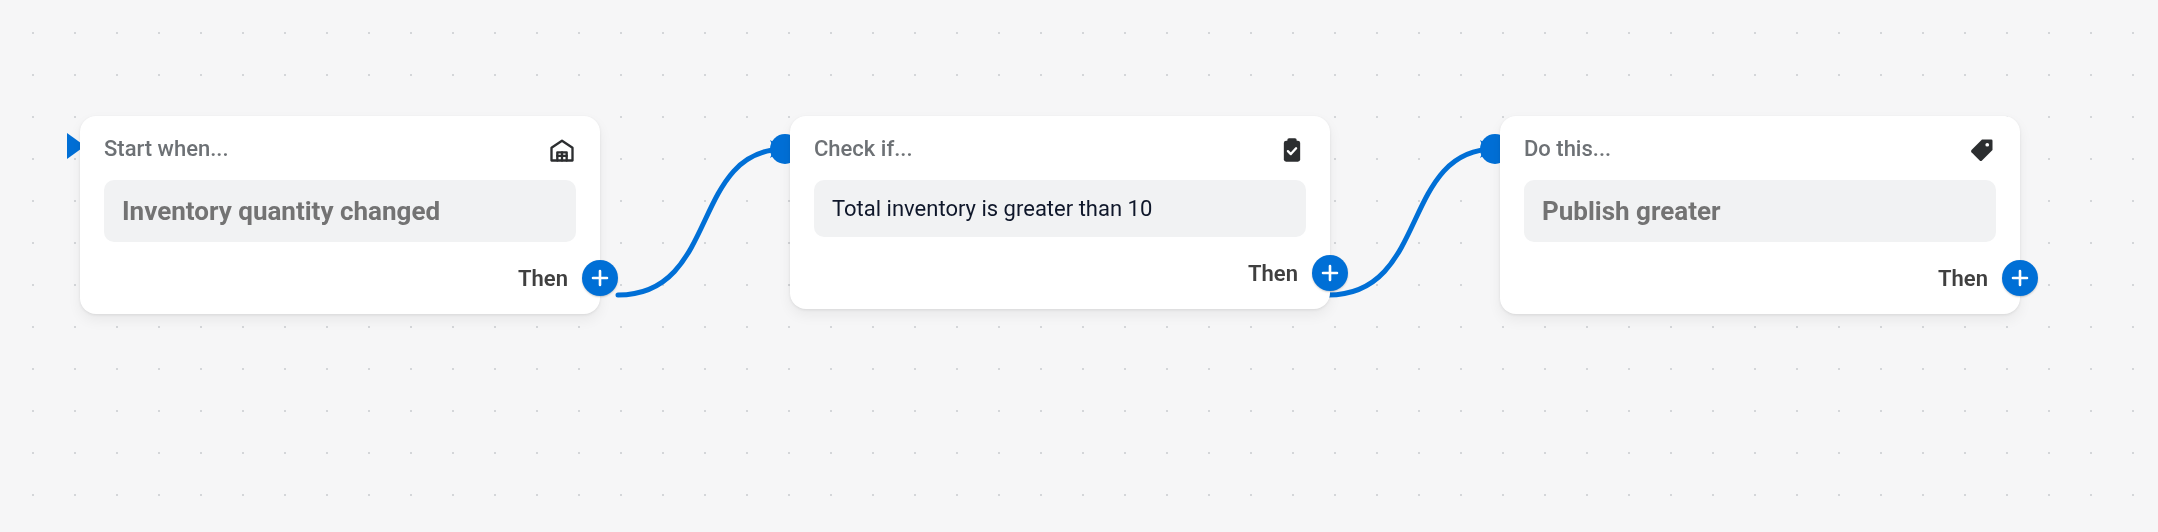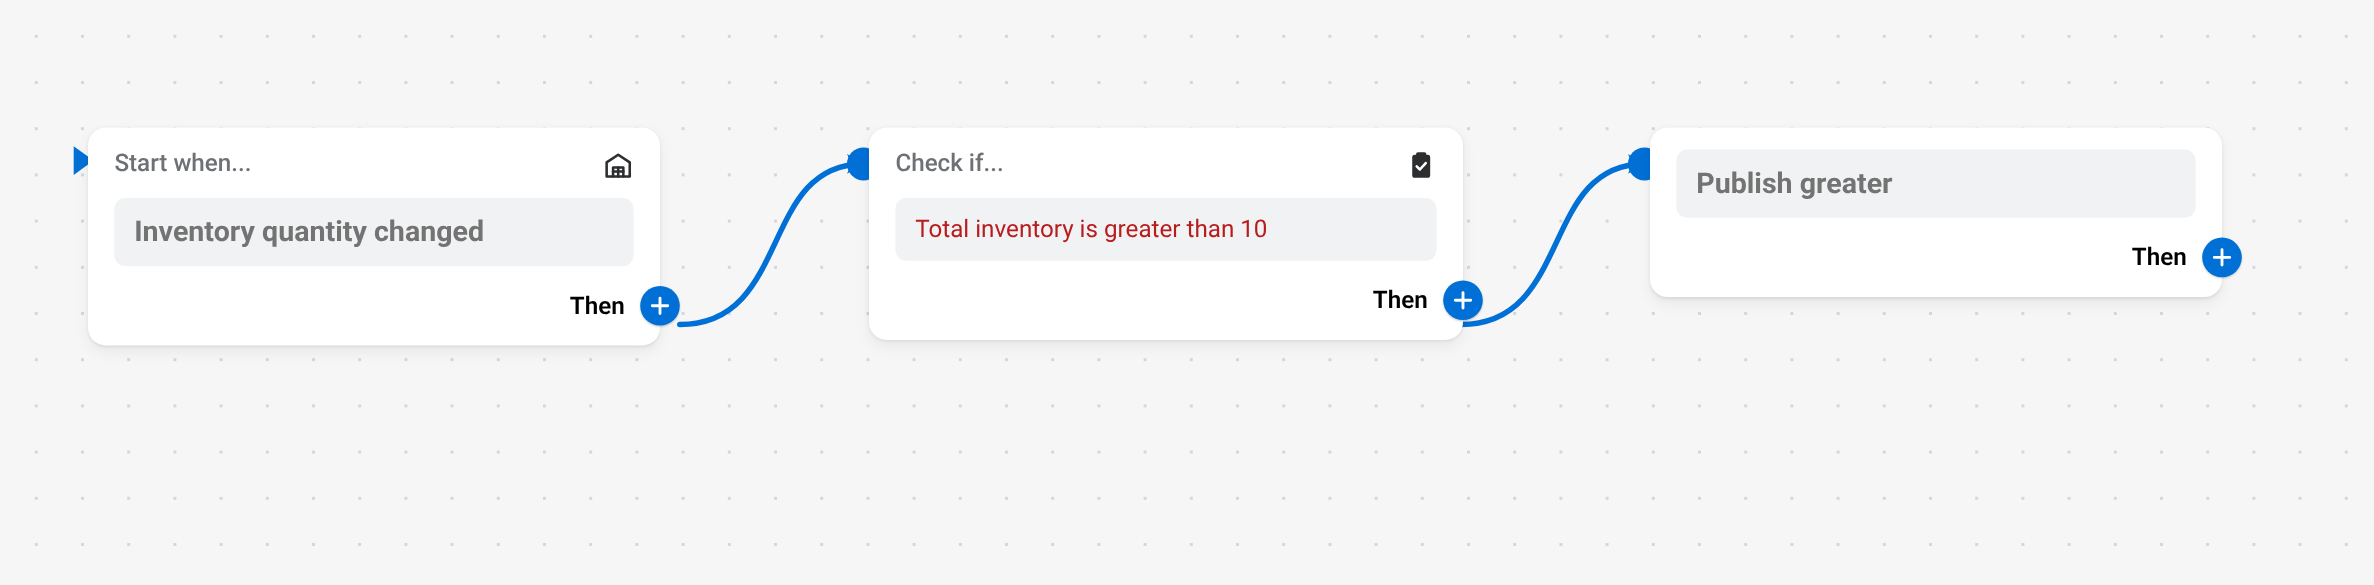--- a/index.html
+++ b/index.html
@@ -48,33 +48,33 @@
     padding: 16px 18px;
   }
   .node-body-text-bold {
     font-size: 26px;
     font-weight: 700;
     color: #737373;
   }
   .node-body-text {
     font-size: 22px;
     font-weight: 400;
-    color: #b91c1c;
+    color: #0f172a;
   }
   .branch-row {
     display: flex;
     align-items: center;
     justify-content: flex-end;
     margin-top: 18px;
     gap: 14px;
   }
   .branch-label {
     font-size: 22px;
     font-weight: 600;
-    color: #000000;
+    color: #404040;
   }
   .plus-btn {
     width: 36px;
     height: 36px;
     border-radius: 50%;
     background: #006fd6;
     display: flex;
     align-items: center;
     justify-content: center;
     color: #fff;
@@ -180,20 +180,29 @@
         <svg width="20" height="20" viewBox="0 0 20 20">
             <path d="M10 3 V17 M3 10 H17" stroke="#fff" stroke-width="2.6" stroke-linecap="round"></path>
           </svg>
       </div>
     </div>
   </div>
 
   <div id="dot3" class="connector-dot"></div>
 
   <div id="node3" class="node">
+    <div class="node-header">
+      <div class="node-header-title">Do this...</div>
+      <div class="node-header-icon">
+        <svg width="28" height="28" viewBox="0 0 24 24">
+          <path d="M3 12 L12 3 H20 A1 1 0 0 1 21 4 V12 L12 21 A1.5 1.5 0 0 1 10 21 L3 14 A1.5 1.5 0 0 1 3 12 Z" fill="currentColor"></path>
+          <circle cx="16.5" cy="7.5" r="1.6" fill="#fff"></circle>
+        </svg>
+      </div>
+    </div>
     <div class="node-body">
       <div class="node-body-text-bold">Publish greater</div>
     </div>
     <div class="branch-row">
       <span class="branch-label">Then</span>
       <div class="plus-btn">
         <svg width="20" height="20" viewBox="0 0 20 20">
             <path d="M10 3 V17 M3 10 H17" stroke="#fff" stroke-width="2.6" stroke-linecap="round"></path>
           </svg>
       </div>

